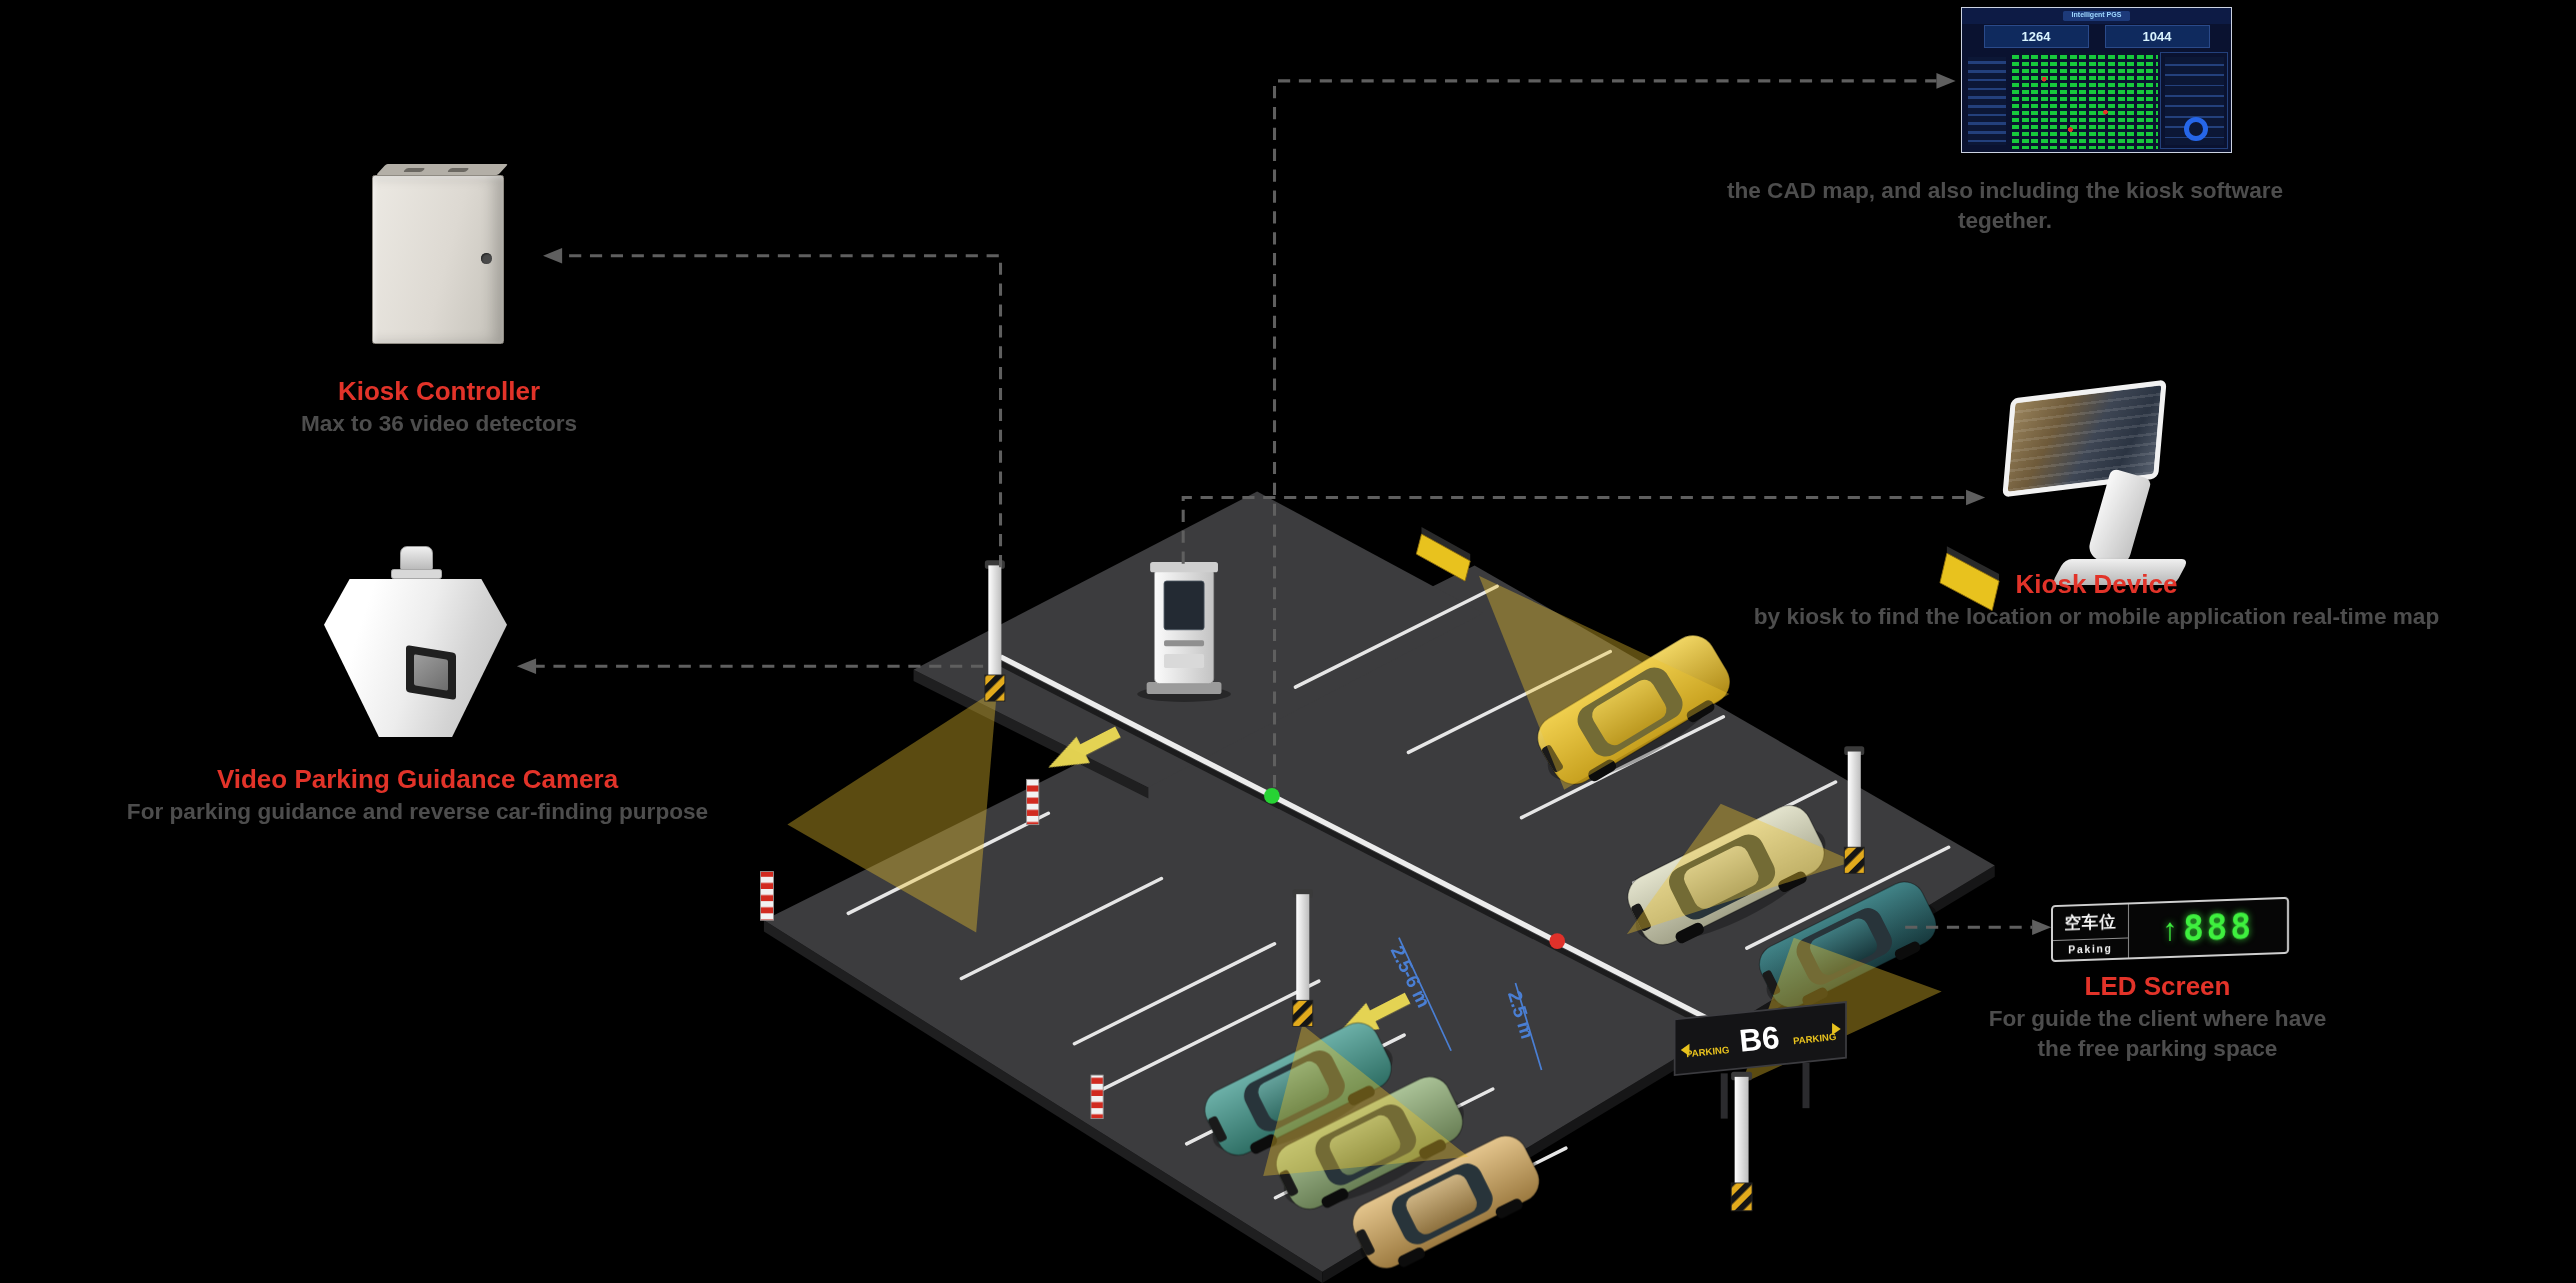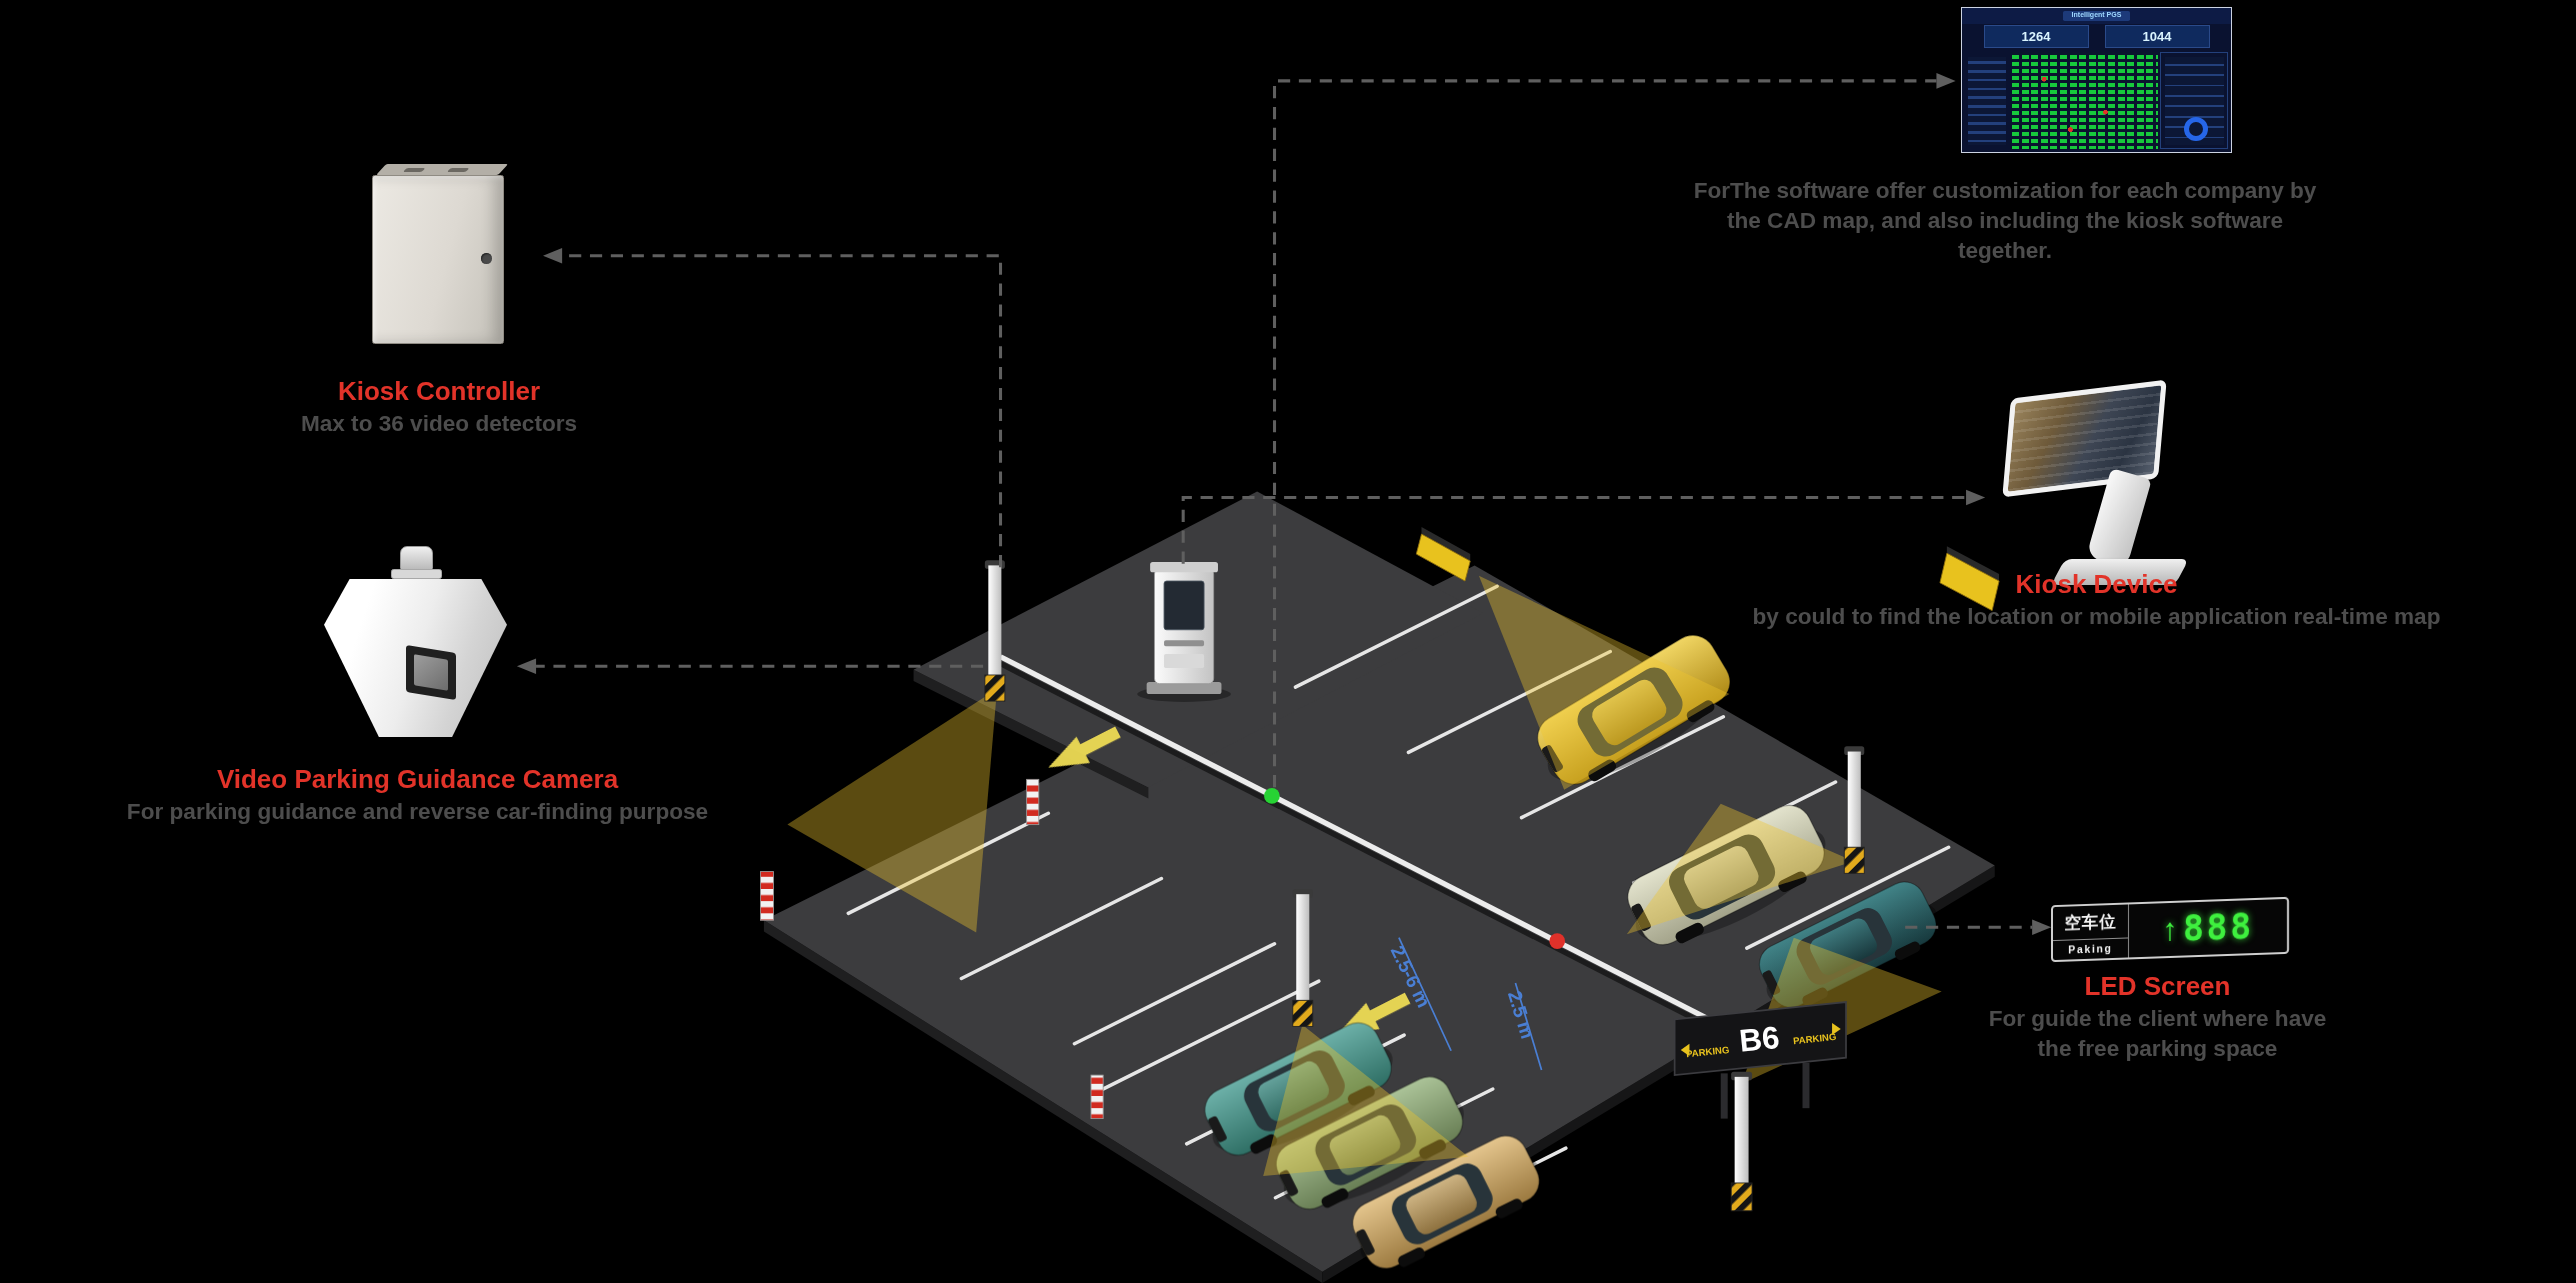--- a/index.html
+++ b/index.html
@@ -376,37 +376,36 @@
       <div class="led-cn">空车位</div>
       <div class="led-en">Paking</div>
     </div>
     <div class="led-right">
       <span class="led-arrow">↑</span>
       <span class="led-count">888</span>
     </div>
   </div>
 
   <div class="label-block" style="left:1692px;top:176px;width:626px;">
-    <div class="label-desc">ForThe software offer customization for each company by</div>
     <div class="label-desc">the CAD map, and also including the kiosk software tegether.</div>
   </div>
 
   <div class="label-block" style="left:200px;top:374px;width:478px;">
     <div class="label-title">Kiosk Controller</div>
     <div class="label-desc">Max to 36 video detectors</div>
   </div>
 
   <div class="label-block" style="left:0px;top:762px;width:835px;">
     <div class="label-title">Video Parking Guidance Camera</div>
     <div class="label-desc">For parking guidance and reverse car-finding purpose</div>
   </div>
 
   <div class="label-block" style="left:1618px;top:567px;width:957px;">
     <div class="label-title">Kiosk Device</div>
-    <div class="label-desc">by could to find the location or mobile application real-time map</div>
+    <div class="label-desc">by kiosk to find the location or mobile application real-time map</div>
   </div>
 
   <div class="label-block" style="left:1940px;top:969px;width:435px;text-align:center;">
     <div class="label-title">LED Screen</div>
     <div class="label-desc">For guide the client where have</div>
     <div class="label-desc">the free parking space</div>
   </div>
 
 </div>
 

